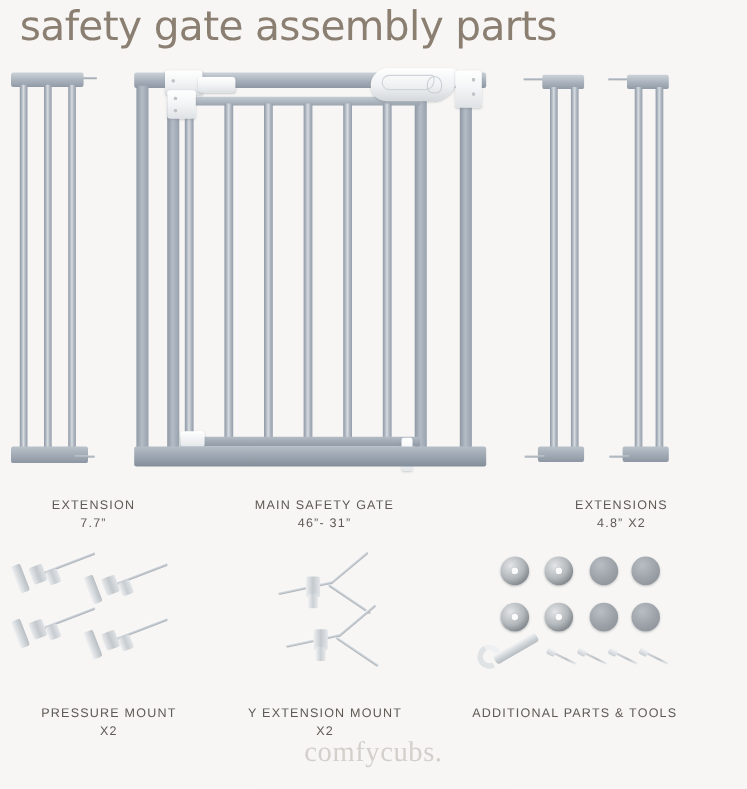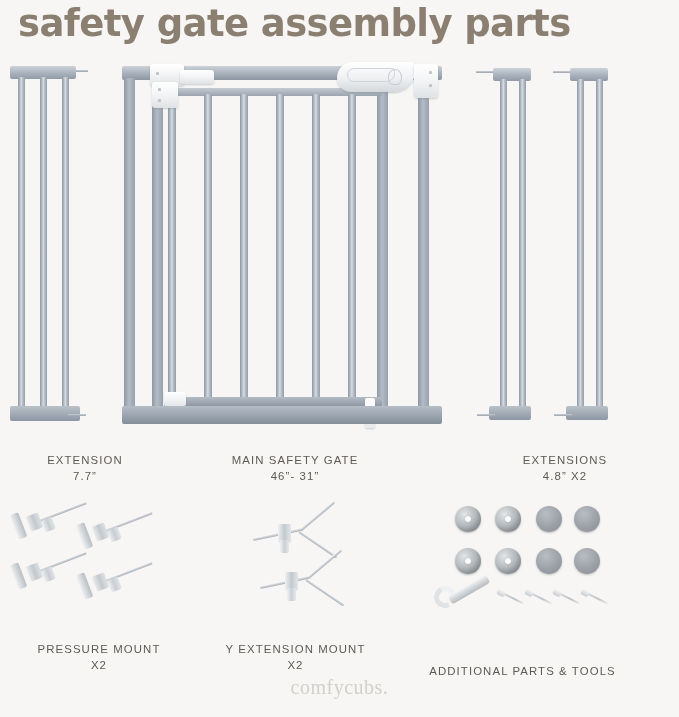--- a/index.html
+++ b/index.html
@@ -7,21 +7,21 @@
   body {
     font-family:"Liberation Sans", sans-serif;
     background:#f7f6f4;
     position:relative;
     overflow:hidden;
   }
 
   
   .title {
     position:absolute; left:18px; top:2px;
-    font-size:37px; font-weight:700; letter-spacing:-0.6px;
+    font-size:37px; font-weight:400; letter-spacing:-0.6px;
     color:#8b7f72;
     font-family:"DejaVu Sans", sans-serif;
   }
 
   
   .label {
     position:absolute; text-align:center;
     font-size:11.4px; letter-spacing:1.1px; color:#5e5a55;
     font-family:"Liberation Sans", sans-serif; line-height:16px;
     white-space:pre-line;
@@ -168,21 +168,21 @@
   .sc-shaft { position:absolute; left:5px; top:2px; width:24px; height:2.4px;
     background:linear-gradient(to right,#d5d9dd,#bec3c8 60%,#e9ebec);
     transform:rotate(26deg); transform-origin:left center; border-radius:1px; }
   .sc-head { position:absolute; left:0px; top:0px; width:8px; height:6px;
     background:linear-gradient(to bottom,#f2f3f4,#c9ced3); border-radius:2px;
     transform:rotate(26deg); }
 
   
   .brand {
     position:absolute; left:0; right:0; bottom:18px; text-align:center;
-    font-family:"Liberation Serif", serif; font-size:20px;
+    font-family:"Liberation Serif", serif; font-size:26px;
     color:#d3d0cb; letter-spacing:0.5px;
   }
 </style>
 </head>
 <body>
 
 <div class="title">safety gate assembly parts</div>
 
 <div class="products">
 
@@ -335,15 +335,15 @@
 </div>
 <div class="screw" style="left:581px;top:590px;">
   <div class="sc-shaft"></div>
   <div class="sc-head"></div>
 </div>
 
 <div class="label" style="left:0px; top:641px; width:140px;margin-left:29px;">PRESSURE MOUNT
 X2</div>
 <div class="label" style="left:218px; top:641px; width:155px;">Y EXTENSION MOUNT
 X2</div>
-<div class="label" style="left:415px; top:641px; width:215px;margin-top:22px;">ADDITIONAL PARTS &amp; TOOLS</div>
+<div class="label" style="left:415px; top:641px; width:215px;">ADDITIONAL PARTS &amp; TOOLS</div>
 
 <div class="brand">comfycubs.</div>
 
 </body></html>

